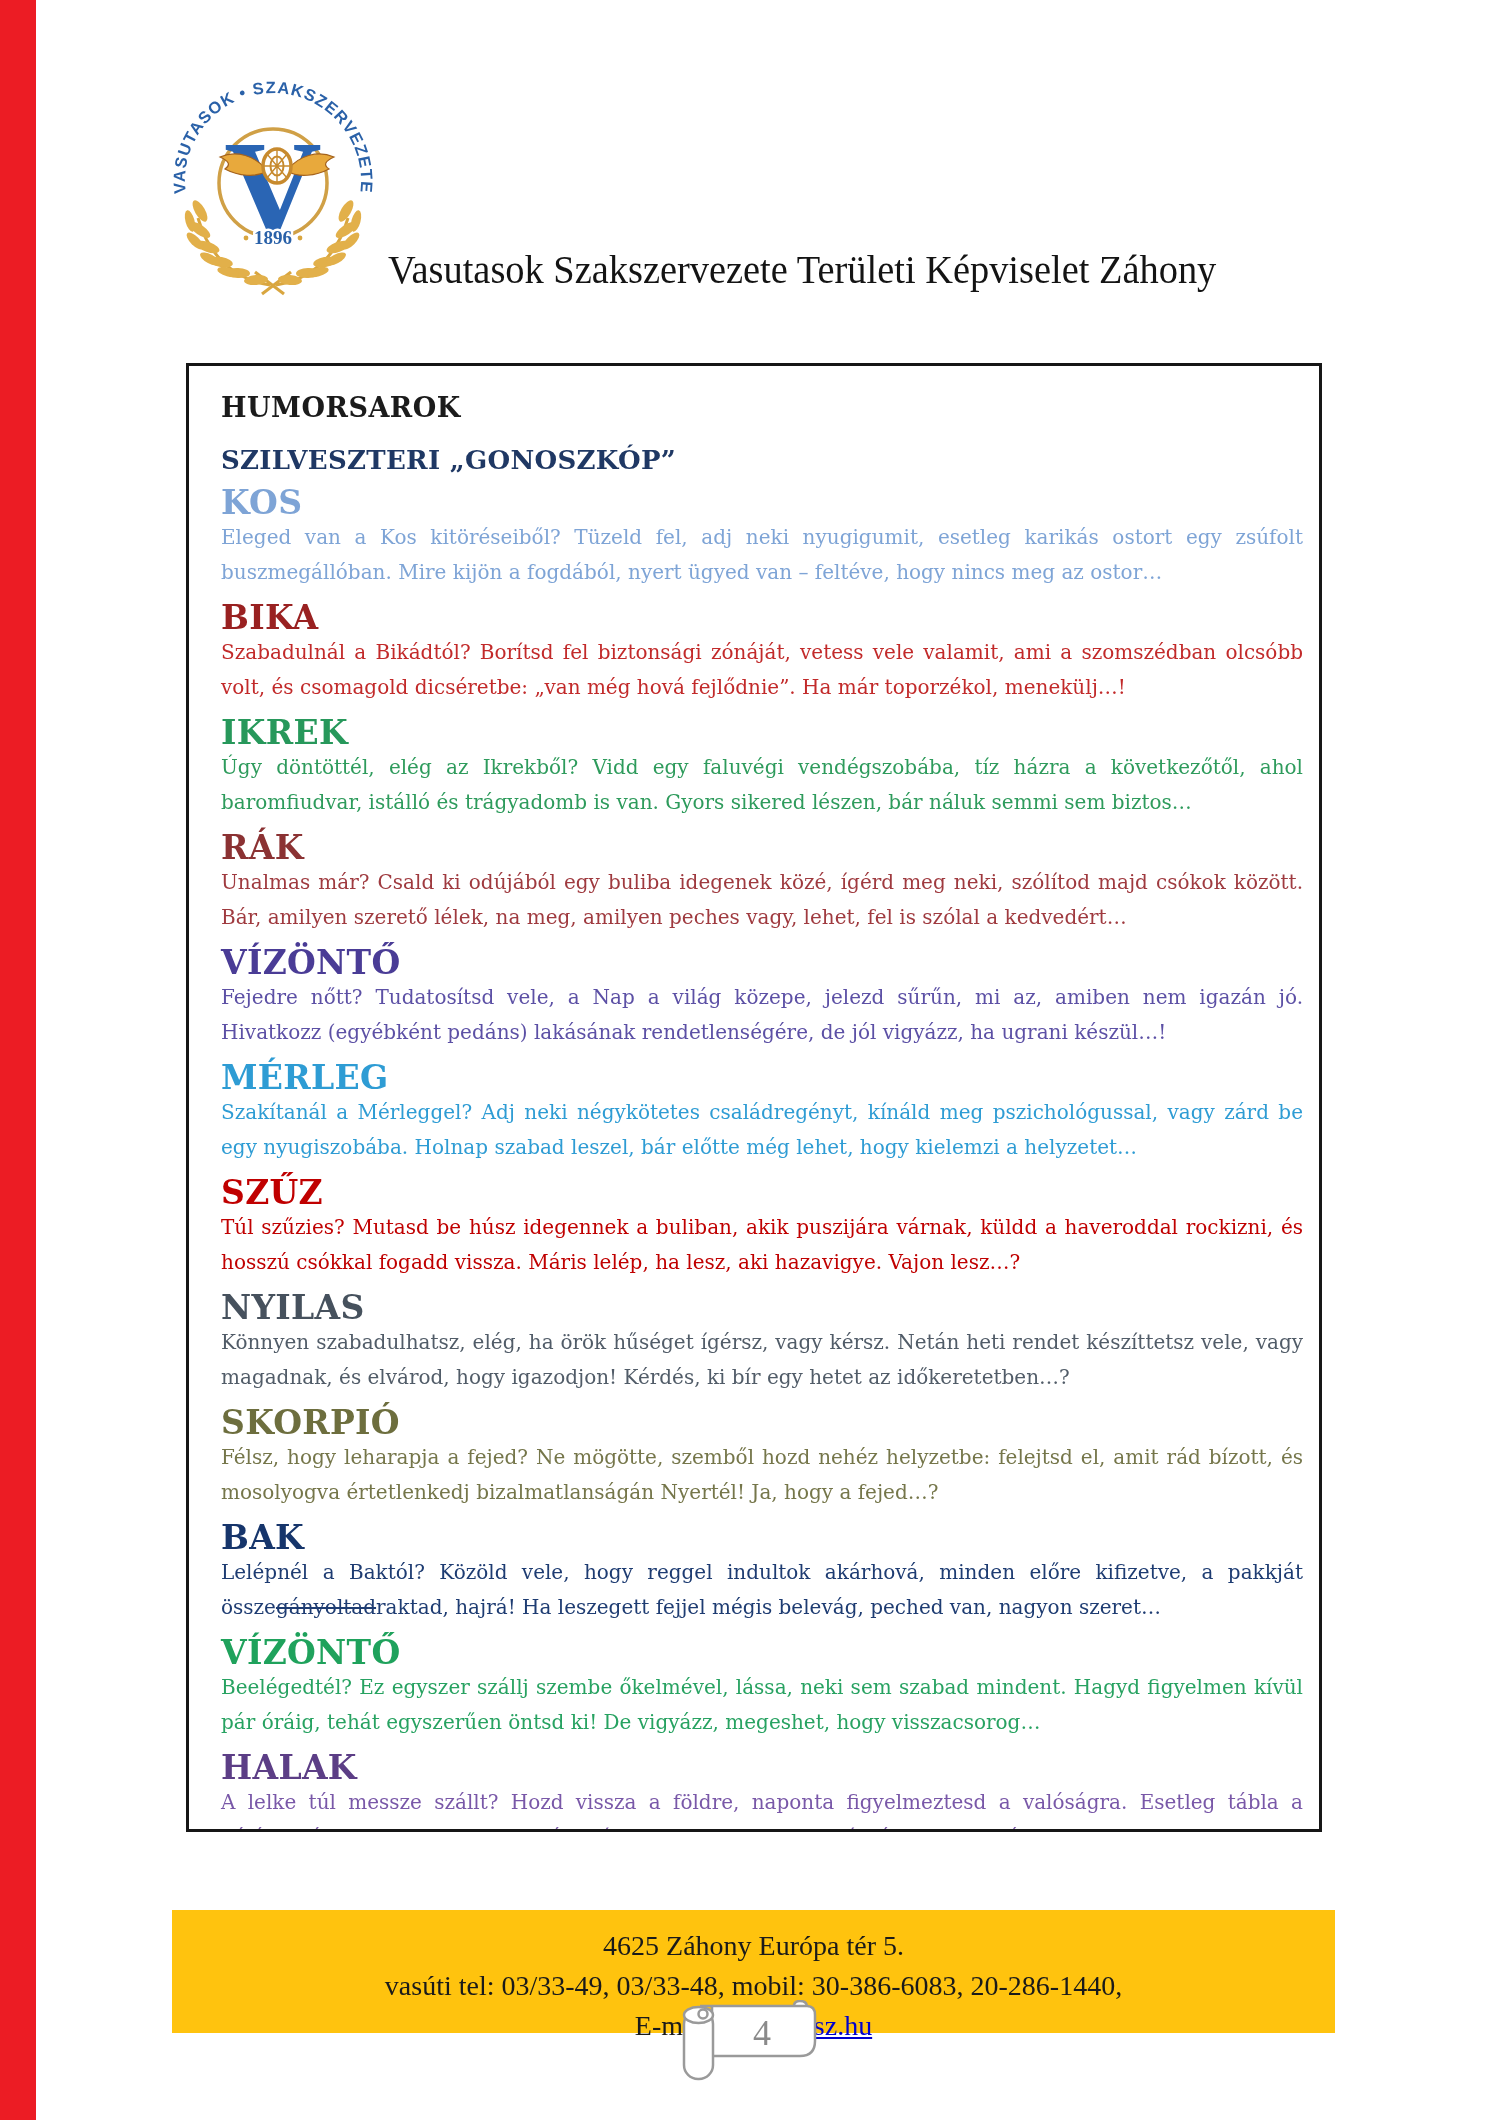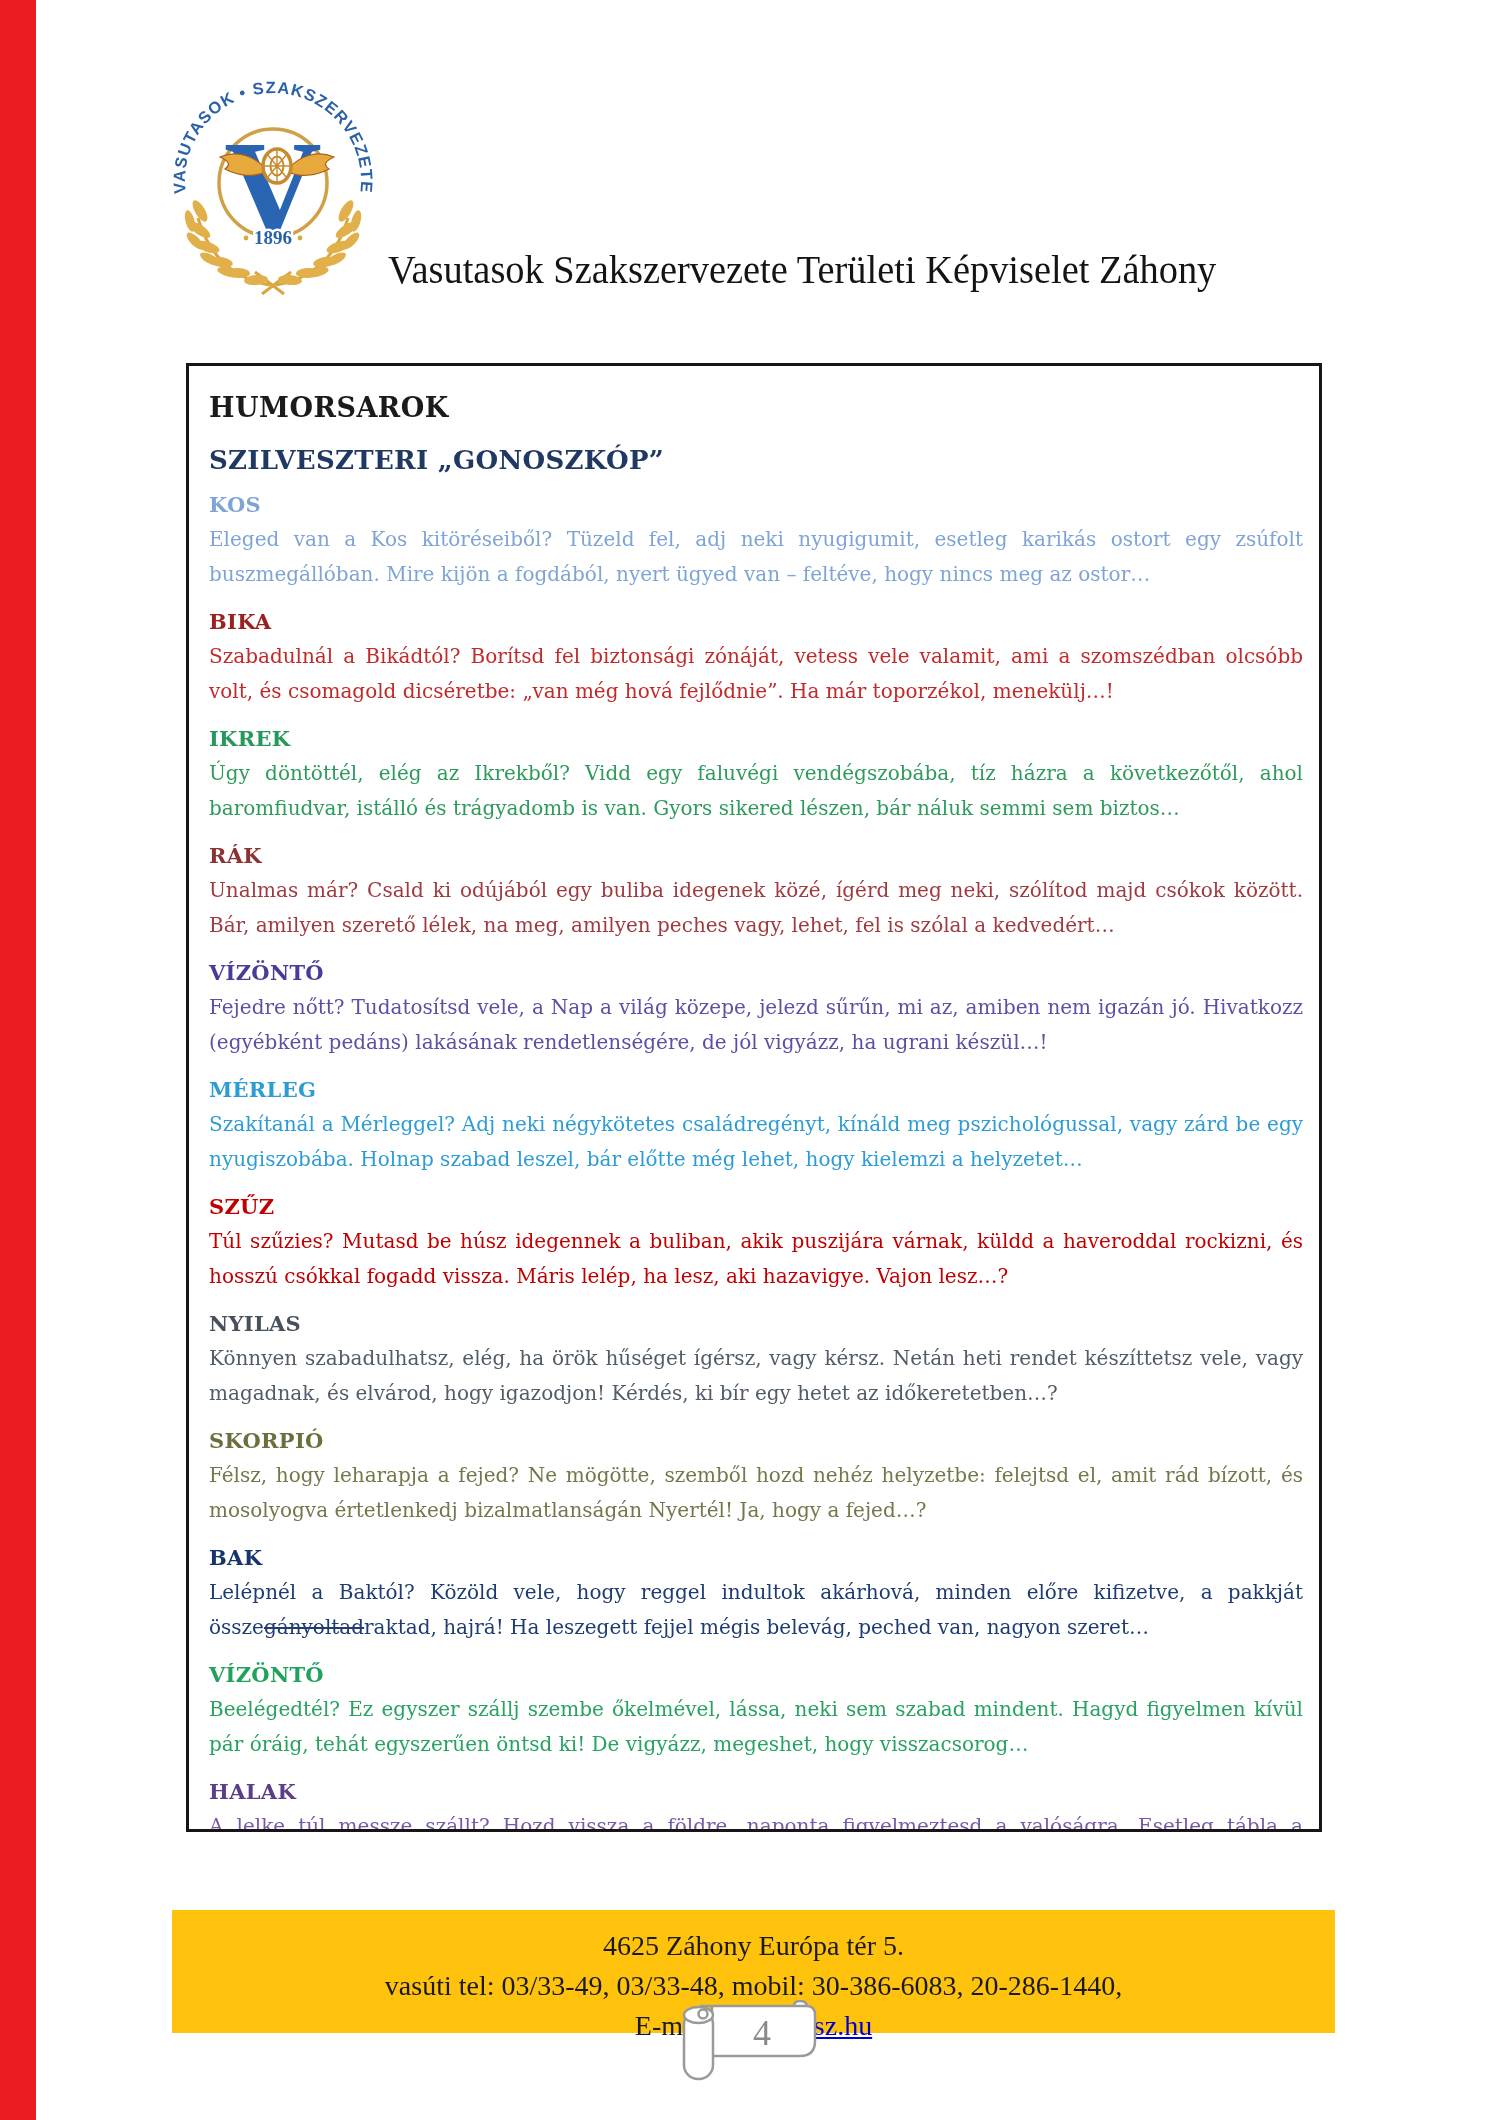--- a/index.html
+++ b/index.html
@@ -13,27 +13,27 @@
   .logo{position:absolute;left:170px;top:78px;width:210px;height:230px;}
   .page-title{
     position:absolute;left:388px;top:246px;width:960px;
     font-size:40px;color:#141414;white-space:nowrap;
     transform:scaleX(.96);transform-origin:left center;
   }
   
   .humor-box{
     position:absolute;left:186px;top:363px;width:1136px;height:1469px;
     border:3px solid #161616;box-sizing:border-box;
-    padding:10px 16px 0 20px;background:#fff;overflow:hidden;
+    padding:10px 16px 0 32px;background:#fff;overflow:hidden;
     font-family:"DejaVu Serif",serif;
   }
   .humor-title{font-size:27px;font-weight:bold;color:#1b1b1b;margin:16px 0 0;letter-spacing:.5px;}
   .humor-subtitle{font-size:26px;font-weight:bold;margin:22px 0 0;letter-spacing:.3px;}
   .zodiac{margin-top:14px;}
-  .zodiac h3{font-size:21px;line-height:28px;margin:16px 0 3px;font-weight:bold;letter-spacing:.3px;}
+  .zodiac h3{font-size:33px;line-height:28px;margin:6px 0 3px;font-weight:bold;letter-spacing:.3px;}
   .zodiac p{font-size:20px;line-height:35px;margin:0;text-align:justify;}
   .strike{text-decoration:line-through;}
   
   .footer{
     position:absolute;left:172px;top:1910px;width:1163px;height:123px;
     box-sizing:border-box;text-align:center;color:#1a1a1a;
     font-size:28px;line-height:40px;padding-top:16px;
   }
   .footer a{color:#0000CC;text-decoration:underline;}
   .scroll-badge{position:absolute;left:676px;top:2000px;width:160px;height:92px;}

